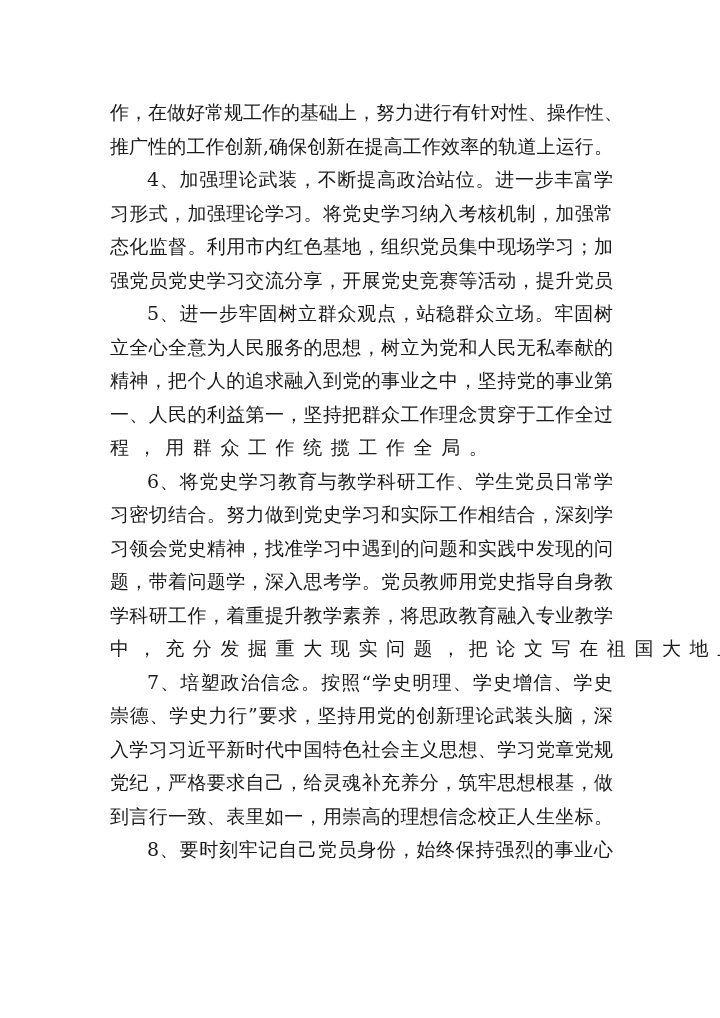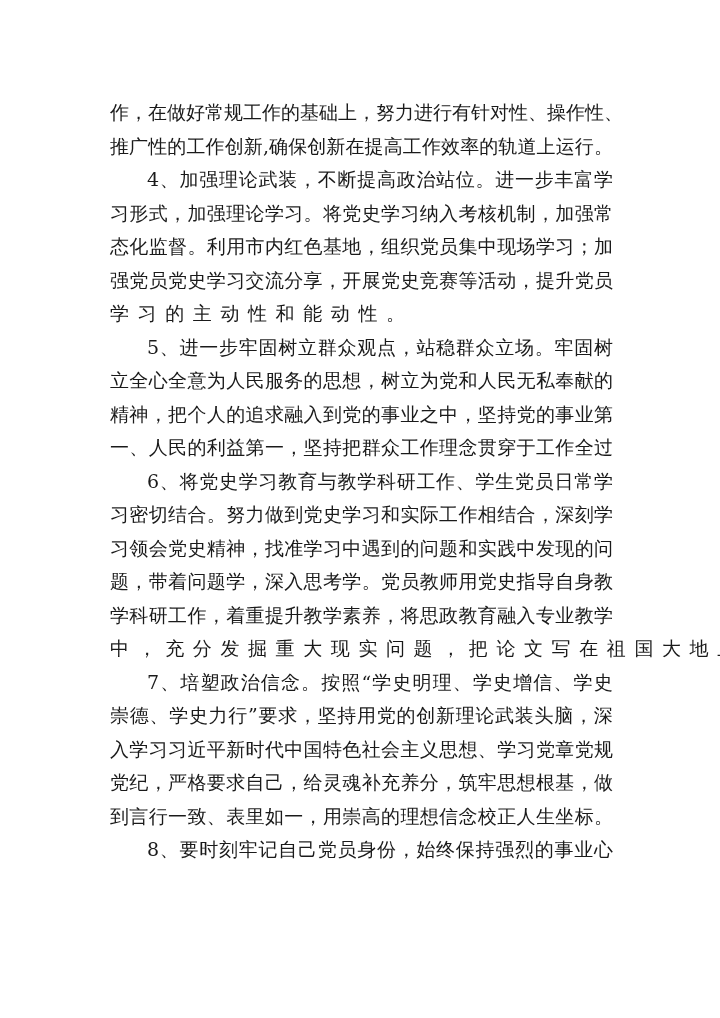--- a/index.html
+++ b/index.html
@@ -219,21 +219,20 @@
           <span>赛</span>
           <span>等</span>
           <span>活</span>
           <span>动</span>
           <span>，</span>
           <span>提</span>
           <span>升</span>
           <span>党</span>
           <span>员</span>
         </span>
-      <span class="line last">学习的主动性和能动性。</span>
     </div>
 
     <div>
       <span class="line indent" style="display: flex; justify-content: space-between;">
           <span>5</span>
           <span>、</span>
           <span>进</span>
           <span>一</span>
           <span>步</span>
           <span>牢</span>
@@ -333,20 +332,21 @@
           <span>理</span>
           <span>念</span>
           <span>贯</span>
           <span>穿</span>
           <span>于</span>
           <span>工</span>
           <span>作</span>
           <span>全</span>
           <span>过</span>
         </span>
+      <span class="line last">程，用群众工作统揽工作全局。</span>
     </div>
 
     <div>
       <span class="line indent" style="display: flex; justify-content: space-between;">
           <span>6</span>
           <span>、</span>
           <span>将</span>
           <span>党</span>
           <span>史</span>
           <span>学</span>

